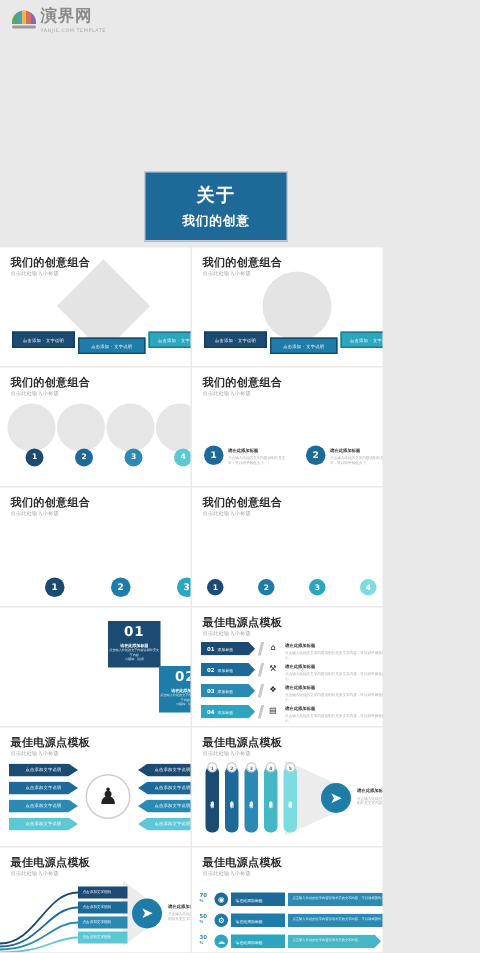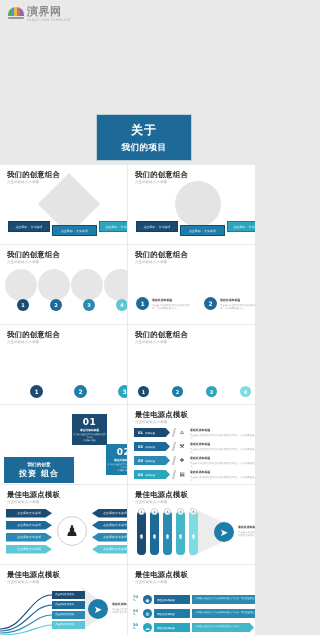--- a/index.html
+++ b/index.html
@@ -138,21 +138,21 @@
     <div class="logo-text">
       <span class="logo-cn">演界网</span>
       <span class="logo-en">YANJIE.COM TEMPLATE</span>
     </div>
   </div>
 
   <div class="hero">
     <div class="hero-inner">
       <div class="title-box">
         <span class="title-main">关于</span>
-        <span class="title-sub">我们的项目</span>
+        <span class="title-sub">我们的创意</span>
       </div>
     </div>
   </div>
 
   <div class="grid">
 
     <div class="row">
 
       <div class="slide">
         <div class="s-title">
@@ -255,24 +255,20 @@
           <span class="n">01</span>
           <span class="h">请在此添加标题</span>
           <span class="p">点击输入此处的文字内容说明补充文字内容</span>
           <span class="p">可编辑 · 说明</span>
         </div>
         <div class="numcard" style="left:106px;top:39px;background:#1d7ca8">
           <span class="n">02</span>
           <span class="h">请在此添加标题</span>
           <span class="p">点击输入此处的文字内容说明补充文字内容</span>
           <span class="p">可编辑 · 说明</span>
-        </div>
-        <div class="investbox">
-          <span class="a">我们的创意</span>
-          <span class="b">投资 组合</span>
         </div>
       </div>
 
       <div class="slide">
         <div class="s-title">
           <div class="t1">最佳电源点模板</div>
           <div class="t2">点击此处输入小标题</div>
         </div>
 
         <div class="ribbon" style="left:6px;top:23px;width:36px;background:#1b4a72">

